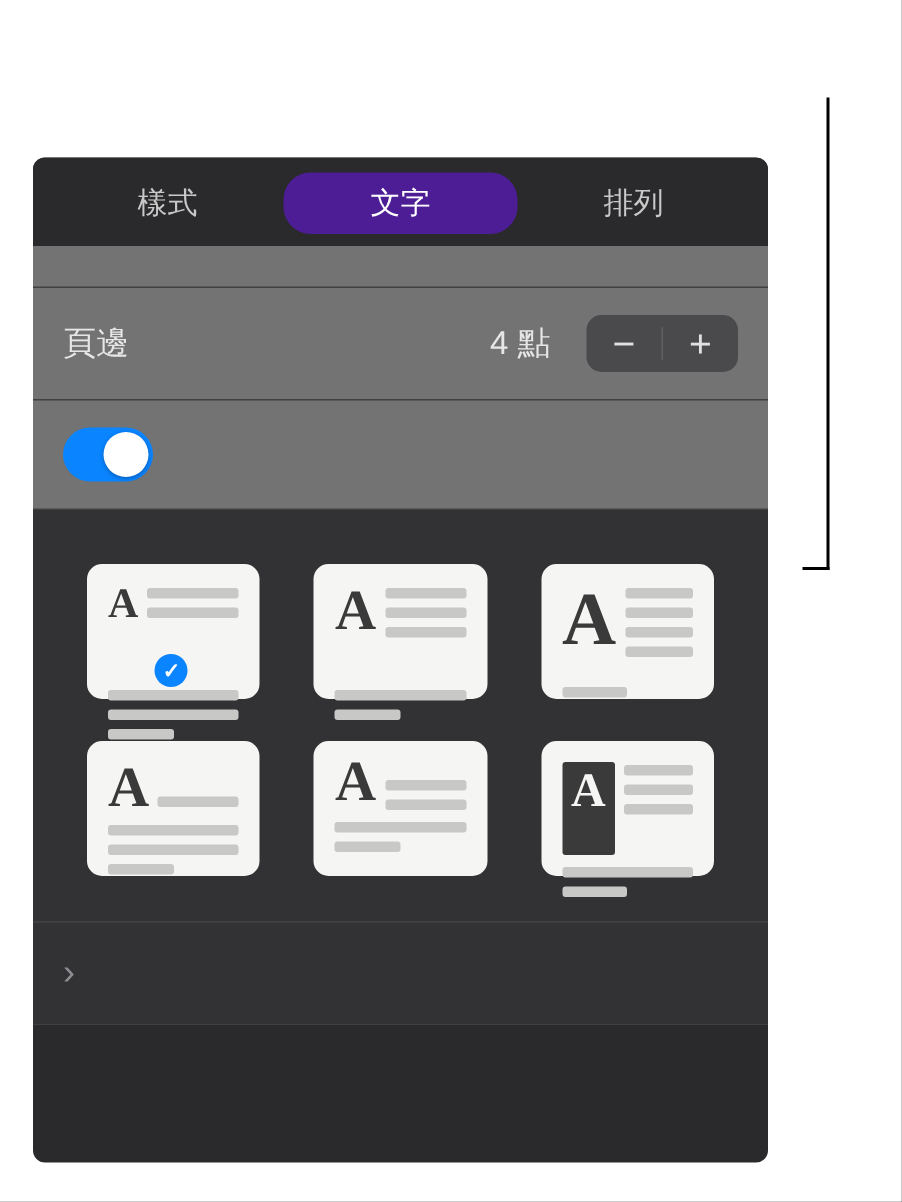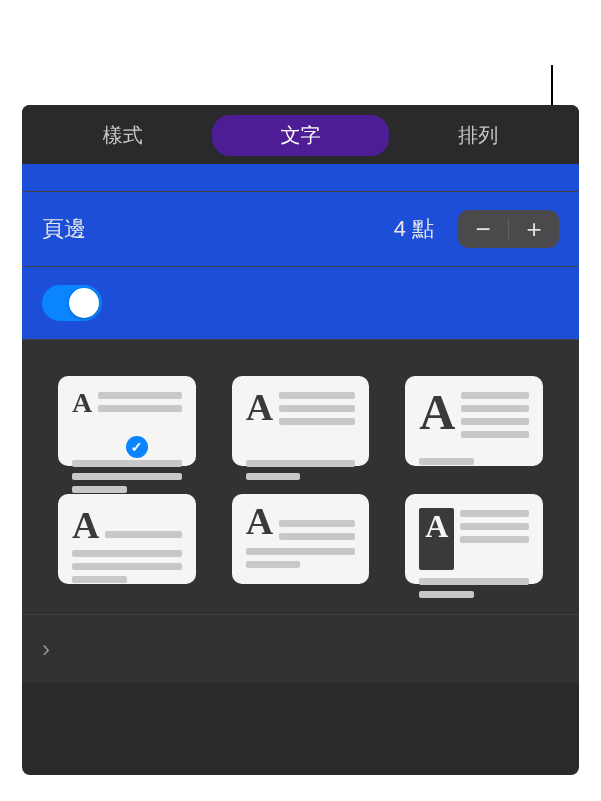--- a/index.html
+++ b/index.html
@@ -35,21 +35,21 @@
       top: 378px;
       right: 48px;
       width: 18px;
       height: 2px;
       background: #000;
     }
     .panel {
       position: absolute;
       top: 105px;
       left: 22px;
-      width: 557px;
+      width: 490px;
       height: 670px;
       background: #2a2a2c;
       border-radius: 8px;
       overflow: hidden;
     }
     .tabs {
       display: flex;
       padding: 10px 12px 8px 12px;
       gap: 0;
       background: #2a2a2c;
@@ -61,21 +61,21 @@
       font-size: 20px;
       color: #c8c8c8;
       border-radius: 18px;
       cursor: pointer;
     }
     .tab.active {
       background: #4c1d95;
       color: #fff;
     }
     .content {
-      background: #1d4ed8;
+      background: #737373;
       border-radius: 0;
     }
     .row {
       display: flex;
       align-items: center;
       padding: 18px 20px;
       border-bottom: 1px solid #414143;
       min-height: 70px;
     }
     .row.first-partial {

